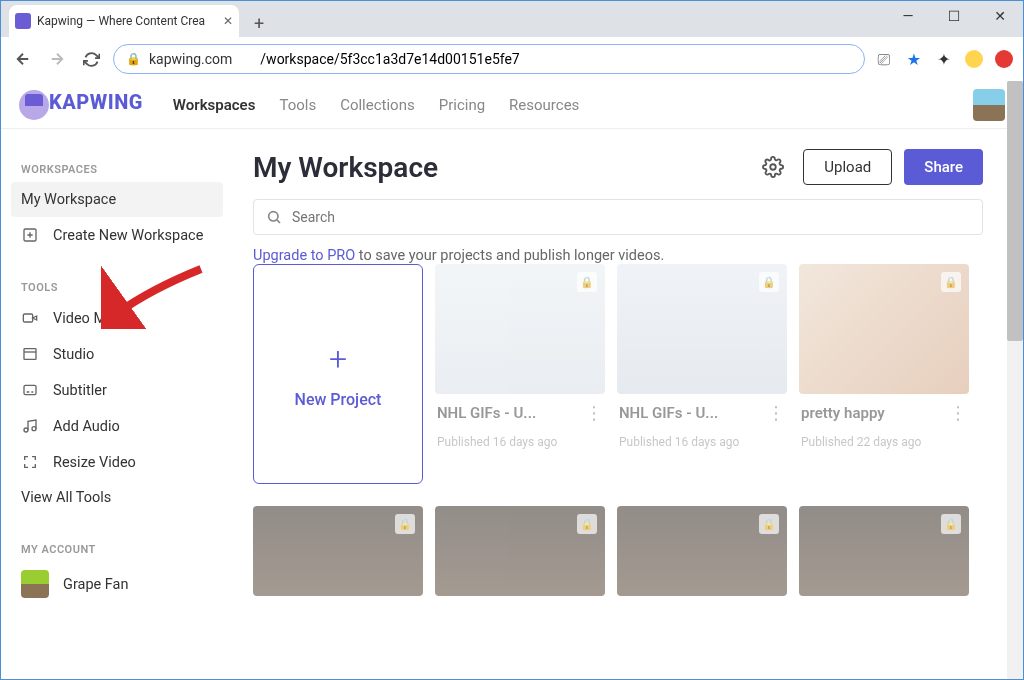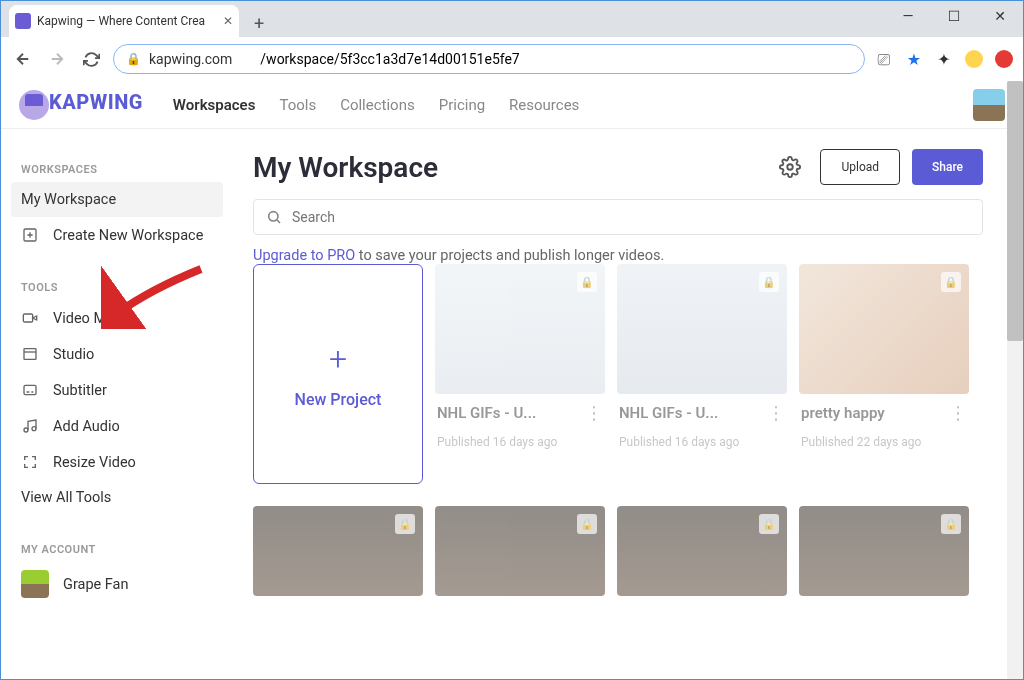--- a/index.html
+++ b/index.html
@@ -46,21 +46,21 @@
 .sb-icon { width: 18px; height: 18px; display: flex; align-items: center; justify-content: center; color: #666; flex-shrink: 0; }
 .sb-link { padding: 9px 10px; font-size: 14.5px; color: #333; cursor: pointer; }
 .account-item { display: flex; align-items: center; gap: 14px; padding: 8px 10px; font-size: 14.5px; color: #333; }
 .account-avatar { width: 28px; height: 28px; border-radius: 4px; background: linear-gradient(to bottom, #9acd32 50%, #8b7355 50%); }
 
 
 .main { flex: 1; padding: 20px 40px 20px 20px; overflow-y: auto; position: relative; }
 .page-header { display: flex; align-items: center; gap: 12px; margin-bottom: 14px; }
 .page-title { font-size: 28px; font-weight: 600; color: #2d2d3a; flex: 1; }
 .icon-btn { width: 36px; height: 36px; border: none; background: none; display: flex; align-items: center; justify-content: center; color: #555; cursor: pointer; }
-.btn { height: 36px; padding: 0 20px; border-radius: 4px; font-size: 12px; cursor: pointer; display: flex; align-items: center; }
+.btn { height: 36px; padding: 0 20px; border-radius: 4px; font-size: 15px; cursor: pointer; display: flex; align-items: center; }
 .btn-outline { border: 1px solid #333; background: #fff; color: #333; }
 .btn-primary { border: none; background: #5b5bd6; color: #fff; font-weight: 500; }
 
 .search-box { width: 100%; height: 36px; border: 1px solid #e2e2e8; border-radius: 4px; display: flex; align-items: center; padding: 0 12px; gap: 10px; margin-bottom: 12px; }
 .search-box input { border: none; outline: none; flex: 1; font-size: 14px; }
 
 .upgrade { font-size: 14.5px; color: #666; }
 .upgrade a { color: #5b5bd6; text-decoration: none; }
 
 .grid { display: grid; grid-template-columns: repeat(4, 170px); gap: 12px; }

